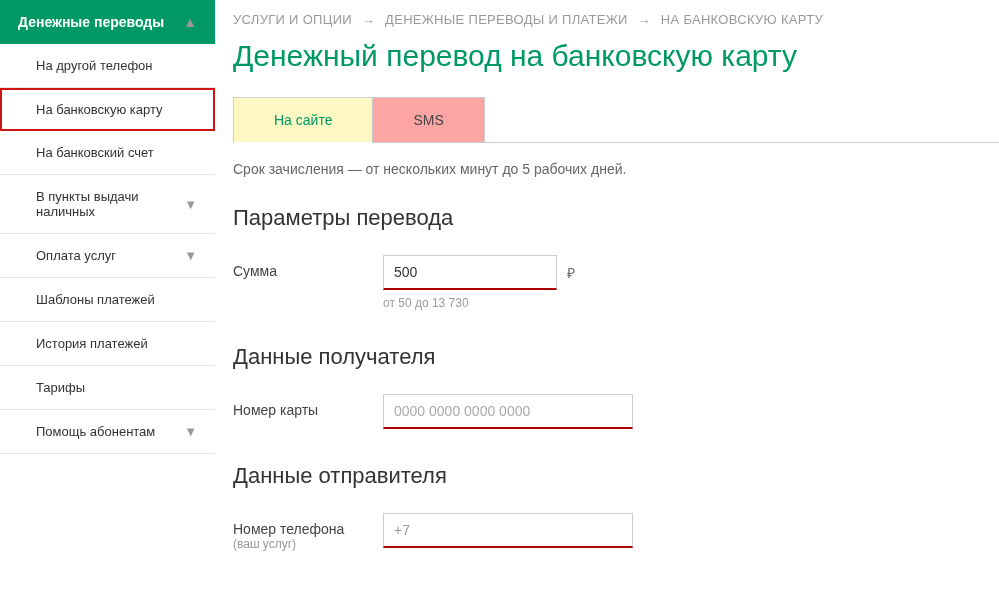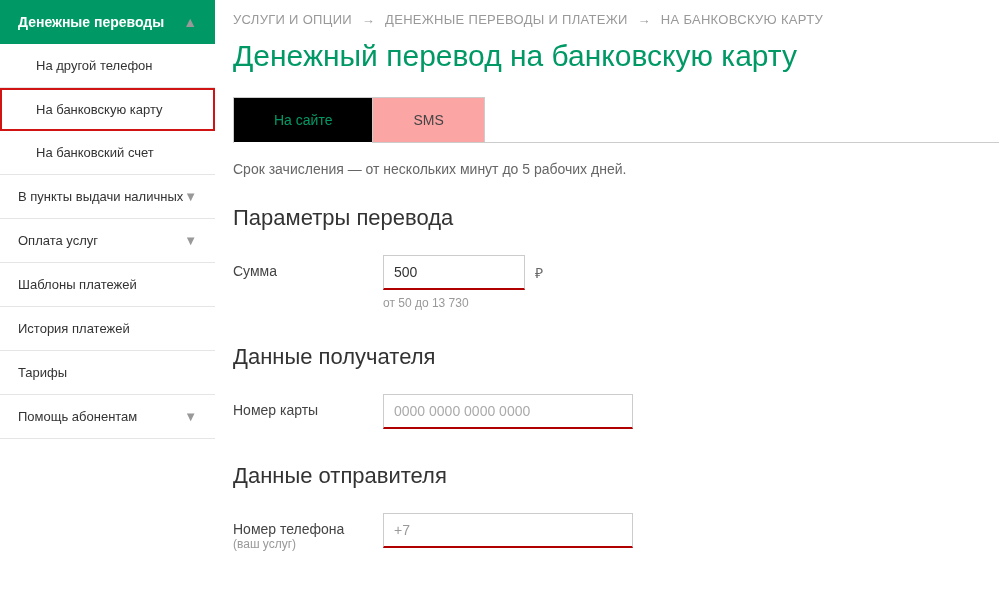--- a/index.html
+++ b/index.html
@@ -3,47 +3,47 @@
   <meta charset="utf-8">
   <style>
     * { margin: 0; padding: 0; box-sizing: border-box; }
     body { font-family: Arial, Helvetica, sans-serif; font-size: 14px; color: #333; background: #fff; }
     .container { display: flex; width: 999px; }
     
     .sidebar { width: 215px; flex-shrink: 0; }
     .sidebar-header { background: #009966; color: #fff; padding: 14px 18px; display: flex; justify-content: space-between; align-items: center; cursor: pointer; font-size: 14px; font-weight: bold; }
     .sidebar-header span.chev { font-size: 14px; }
     .sidebar-item { padding: 14px 18px 14px 36px; border-bottom: 1px solid #e5e5e5; cursor: pointer; color: #333; font-size: 13px; }
-    .sidebar-item.top-level { padding-left: 18px; display: flex; justify-content: space-between; align-items: center; }
+    .sidebar-item.top-level { display: flex; justify-content: space-between; align-items: center; }
     .sidebar-item.selected { border: 2px solid #d01414; padding: 12px 16px 12px 34px; }
     .chev { color: #999; font-size: 13px; }
     
     .main { flex: 1; padding: 12px 0 18px 18px; }
     
     .breadcrumb { font-size: 13px; color: #999; letter-spacing: 0.3px; margin-bottom: 12px; }
     .breadcrumb .link { cursor: pointer; }
     .breadcrumb .arrow { margin: 0 6px; }
     
     .page-title { color: #009966; font-size: 30px; font-weight: normal; margin-bottom: 24px; }
     
     .tabs { display: flex; border-bottom: 1px solid #ccc; margin-bottom: 18px; }
     .tab { padding: 14px 40px; border: 1px solid #ccc; border-bottom: none; margin-right: -1px; background: #fca5a5; cursor: pointer; font-size: 14px; color: #444; position: relative; }
-    .tab.active { background: #000000; color: #009966; }
+    .tab.active { background: #fef9c3; color: #009966; }
     .tab.active::after { content: ""; position: absolute; left: 0; right: 0; bottom: -1px; height: 1px; background: #fff; }
     
     .note { color: #666; font-size: 14px; margin-bottom: 28px; }
     
     .section-h { font-size: 22px; color: #333; font-weight: normal; margin-bottom: 24px; }
     
     .form-row { display: flex; align-items: flex-start; margin-bottom: 34px; }
     .form-label { width: 150px; padding-top: 8px; color: #444; font-size: 14px; }
     .form-label .hint-under { color: #999; font-size: 12px; display: block; }
     .form-field { display: flex; flex-direction: column; }
     .form-field .input-wrap { display: flex; align-items: center; }
-    .form-field input { border: 1px solid #ccc; border-bottom: 2px solid #b00000; padding: 8px 10px; width: 142px; font-size: 14px; outline: none; color: #333; }
+    .form-field input { border: 1px solid #ccc; border-bottom: 2px solid #b00000; padding: 8px 10px; width: 174px; font-size: 14px; outline: none; color: #333; }
     .form-field input::placeholder { color: #aaa; }
     .currency { margin-left: 10px; color: #666; font-size: 14px; }
     .range-hint { color: #999; font-size: 12px; margin-top: 6px; }
     .form-field input.wide { width: 250px; }
     .form-field input.static { color: #999; }
   </style>
 </head>
 <body>
 
 <div class="container">

